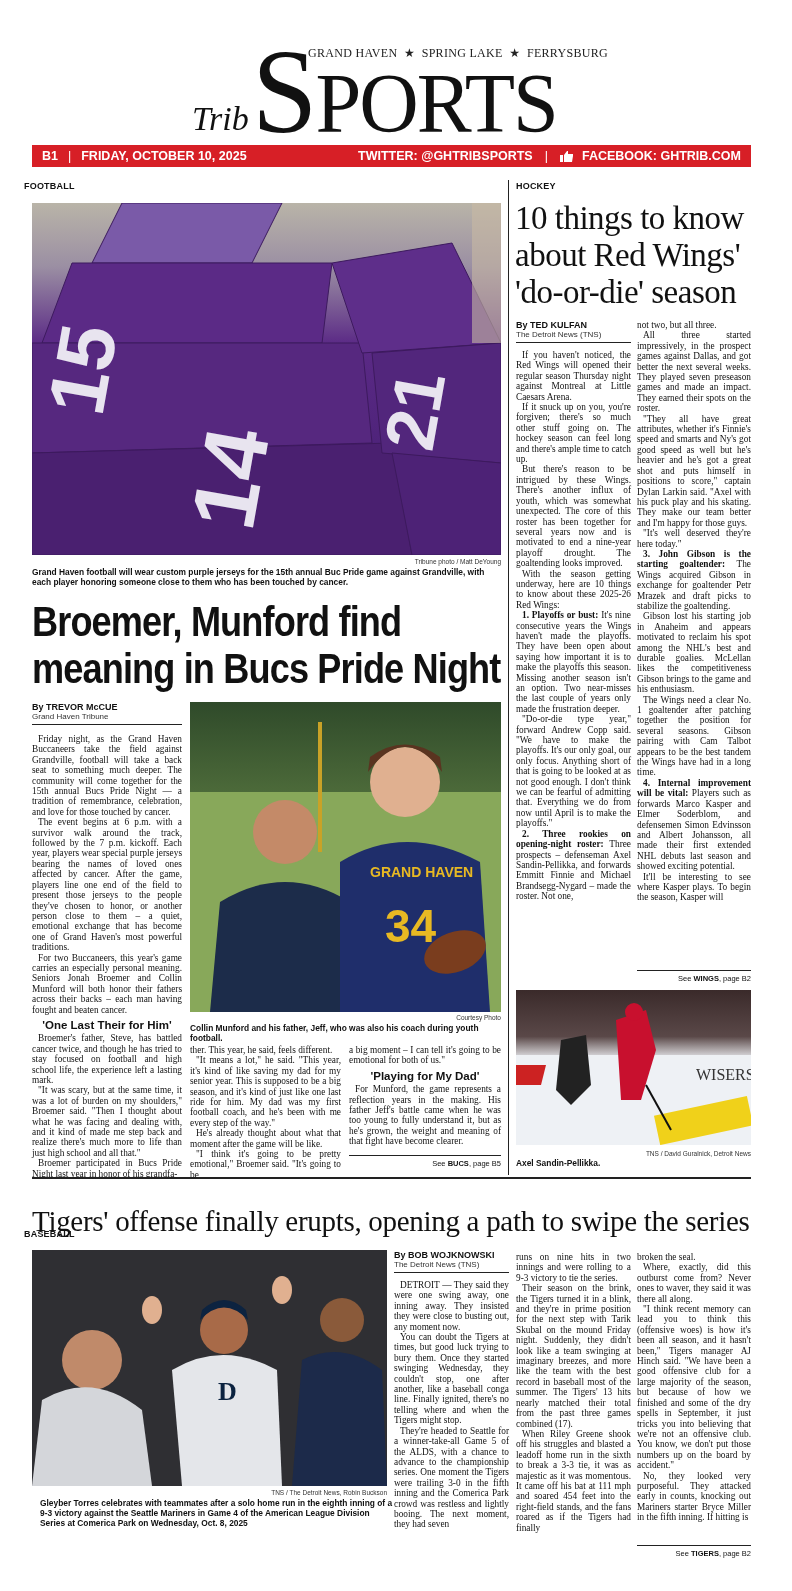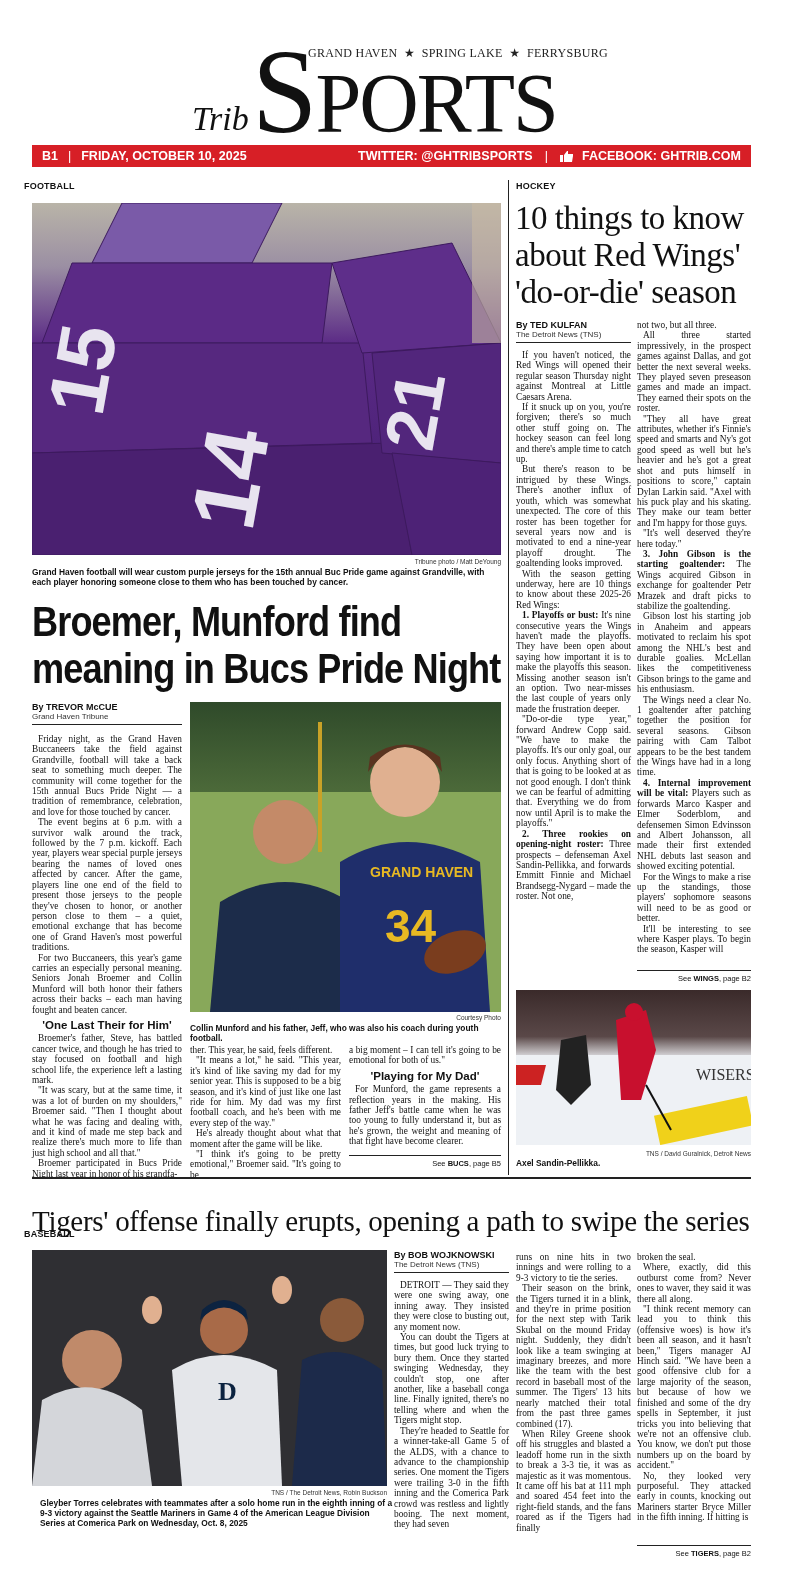--- a/index.html
+++ b/index.html
@@ -153,21 +153,20 @@
 
 <div class="abs body" style="left:637px;top:320px;width:114px;">
   <p style="text-indent:0">not two, but all three.</p>
   <p>All three started impressively, in the prospect games against Dallas, and got better the next several weeks. They played seven preseason games and made an impact. They earned their spots on the roster.</p>
   <p>"They all have great attributes, whether it's Finnie's speed and smarts and Ny's got good speed as well but he's heavier and he's got a great shot and puts himself in positions to score," captain Dylan Larkin said. "Axel with his puck play and his skating. They make our team better and I'm happy for those guys.</p>
   <p>"It's well deserved they're here today."</p>
   <p><b>3. John Gibson is the starting goaltender:</b><span> The Wings acquired Gibson in exchange for goaltender Petr Mrazek and draft picks to stabilize the goaltending.</span></p>
   <p>Gibson lost his starting job in Anaheim and appears motivated to reclaim his spot among the NHL's best and durable goalies. McLellan likes the competitiveness Gibson brings to the game and his enthusiasm.</p>
   <p>The Wings need a clear No. 1 goaltender after patching together the position for several seasons. Gibson pairing with Cam Talbot appears to be the best tandem the Wings have had in a long time.</p>
   <p><b>4. Internal improvement will be vital:</b><span> Players such as forwards Marco Kasper and Elmer Soderblom, and defensemen Simon Edvinsson and Albert Johansson, all made their first extended NHL debuts last season and showed exciting potential.</span></p>
-  <p>For the Wings to make a rise up the standings, those players' sophomore seasons will need to be as good or better.</p>
   <p>It'll be interesting to see where Kasper plays. To begin the season, Kasper will</p>
 </div>
 <div class="abs rule" style="left:637px;top:970px;width:114px;"></div>
 <div class="abs seepage" style="left:637px;top:974px;width:114px;"><span>See </span><b>WINGS</b><span>, page B2</span></div>
 
 <div class="abs photo" style="left:516px;top:990px;width:235px;height:155px;background:linear-gradient(180deg,#3a2a2a 0%,#5a4848 30%,#eef0f4 45%,#f4f6f8 100%);">
   <svg width="235" height="155">
     <rect x="0" y="65" width="235" height="90" fill="#eef1f5"></rect>
     <rect x="140" y="115" width="95" height="30" fill="#f0d11a" transform="rotate(-12 190 130)"></rect>
     <text x="180" y="90" font-family="Liberation Serif, serif" font-size="16" fill="#333">WISERS</text>

